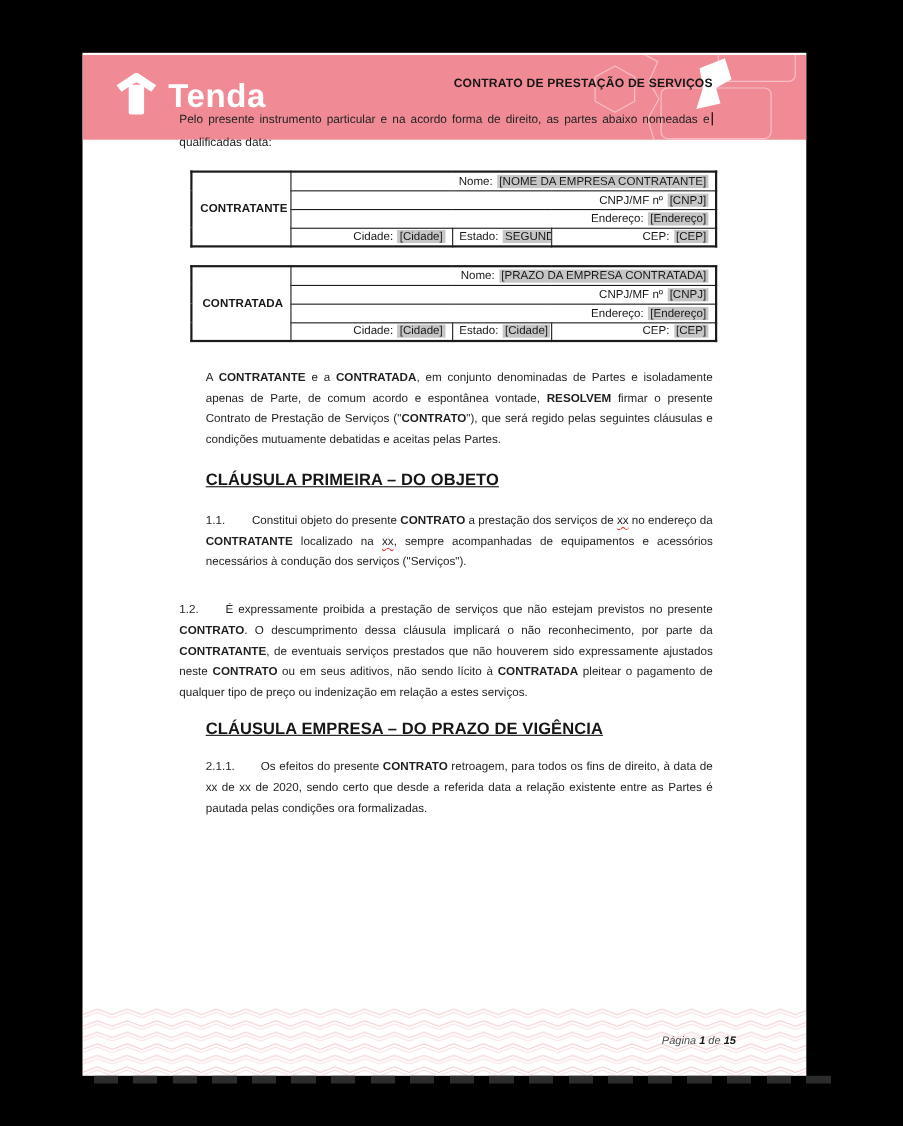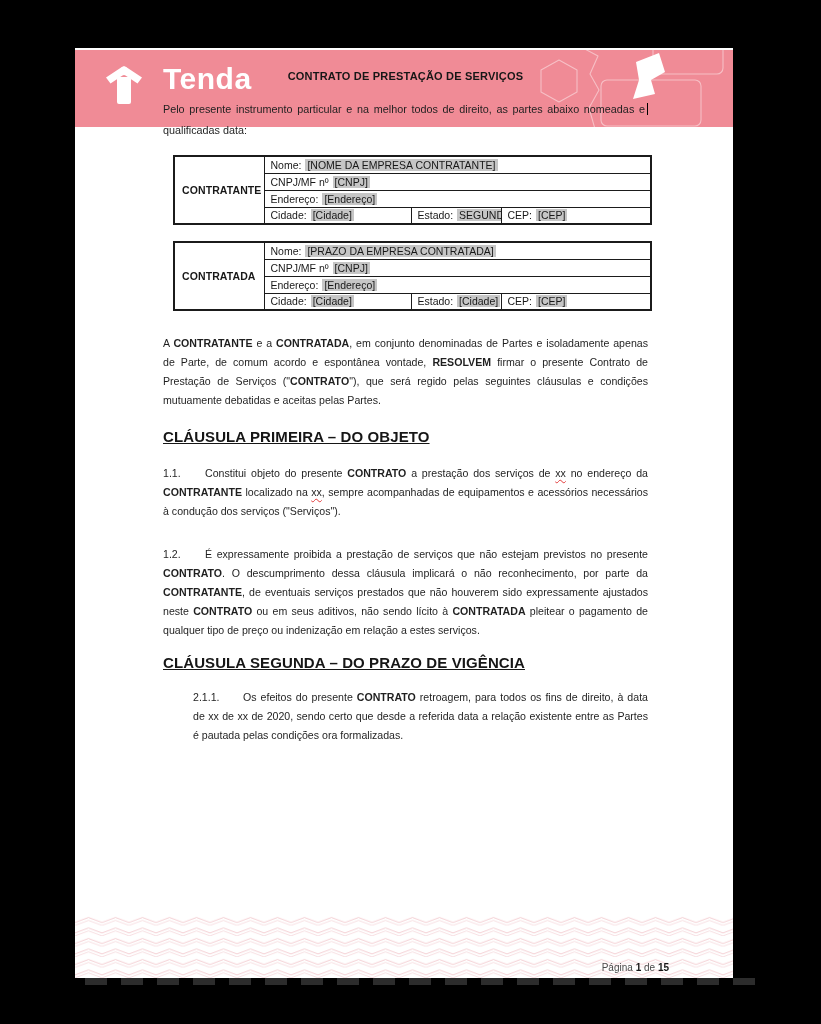--- a/index.html
+++ b/index.html
@@ -20,64 +20,64 @@
   .page{
     position:absolute;left:75px;top:48px;width:658px;height:930px;
     background:#fff;overflow:hidden;
   }
   
   .banner{
     position:absolute;left:0;top:2px;width:658px;height:77px;
     background:var(--banner-pink);overflow:hidden;
   }
   .banner-pattern{position:absolute;right:0;top:0;width:430px;height:77px;}
-  .logo{position:absolute;left:29px;top:14px;display:flex;align-items:flex-start;gap:19px;}
+  .logo{position:absolute;left:29px;top:14px;display:flex;align-items:flex-end;gap:9px;}
   .logo svg{display:block;}
   .brand-name{
     color:#fff;font-weight:bold;font-size:30px;letter-spacing:.5px;
     line-height:1;padding-bottom:3px;
   }
   
   .content{position:relative;padding:0 85px 0 88px;}
   .doc-title{
-    margin:22px 0 0;text-align:center;font-size:11px;font-weight:bold;
+    margin:22px 0 0;text-align:right;font-size:11px;font-weight:bold;
     letter-spacing:.2px;color:#161616;
   }
   .para{margin:0;text-align:justify;font-size:10.6px;line-height:19px;color:var(--ink);}
   .intro{margin-top:17px;font-size:10.8px;line-height:21px;}
   .cursor-bar{display:inline-block;width:1px;height:12px;background:#000;
     vertical-align:-2px;margin-left:2px;}
   .b{font-weight:bold;}
   .rw{text-decoration:underline wavy var(--spellcheck-red) 1px;text-underline-offset:2px;}
   .clause-heading{
     margin:18px 0 0;font-size:15px;font-weight:bold;color:#161616;
     text-decoration:underline;letter-spacing:.1px;
   }
   .numbered{margin-top:19px;}
   .numbered .num{display:inline-block;width:42px;}
   .p12{margin-top:24px;}
   .p21{margin-top:15px;}
   .sub{margin-top:17px;margin-left:30px;}
   .sub .num{width:50px;}
-  .bl1{filter:blur(.38px);}
+  .bl1{filter:blur(.38px);margin-left:24px;}
   .bl2{filter:blur(.5px);}
   
   .ptable{
     border-collapse:collapse;width:477px;margin:14px 0 0 10px;
     table-layout:fixed;font-size:10.5px;color:#181818;
     border:2px solid #1b1b1b;
   }
   .t2{margin-top:16px;}
-  .ptable td{border:1px solid #1b1b1b;padding:1px 6px;height:17px;vertical-align:middle;white-space:nowrap;overflow:hidden;}
+  .ptable td{border:1px solid #1b1b1b;padding:1px 6px;height:17px;vertical-align:middle;white-space:nowrap;overflow:hidden;text-align:right;}
   .ptable .who{font-weight:bold;padding-left:7px;letter-spacing:.1px;}
   .col-who{width:90px;} .col-a{width:147px;} .col-b{width:90px;} .col-c{width:150px;}
   .hl{background:var(--highlight-gray);margin-left:4px;padding:0 2px;}
   
   .chevrons{position:absolute;left:0;top:867px;width:658px;height:63px;}
-  .pagenum{position:absolute;top:914px;right:64px;font-size:10px;color:#4a4a4a;filter:blur(.3px);}
+  .pagenum{position:absolute;top:893px;right:64px;font-size:10px;color:#4a4a4a;filter:blur(.3px);font-style:italic;}
   .pagenum .b{color:#161616;}
   .edge-dashes{
     position:absolute;left:85px;top:978px;width:672px;height:7px;
     background:repeating-linear-gradient(90deg,#2c2c2c 0 22px,transparent 22px 36px);
   }
 </style>
 </head>
 <body>
 
 <div class="page">
@@ -108,21 +108,21 @@
         <rect fill="#fff" x="13" y="13" width="14" height="27" rx="2"></rect>
       </svg>
       <span class="brand-name">Tenda</span>
     </div>
   </div>
 
   <div class="content">
 
     <h1 class="doc-title">CONTRATO DE PRESTAÇÃO DE SERVIÇOS</h1>
 
-    <p class="para intro"><span>Pelo presente instrumento particular e na melhor todos de direito, as partes abaixo nomeadas e</span><span class="cursor-bar"></span><span> qualificadas data:</span></p>
+    <p class="para intro"><span>Pelo presente instrumento particular e na acordo forma de direito, as partes abaixo nomeadas e</span><span class="cursor-bar"></span><span> qualificadas data:</span></p>
 
     <table class="ptable t1">
       <colgroup>
           <col class="col-who">
           <col class="col-a">
           <col class="col-b">
           <col class="col-c">
         </colgroup>
       <tbody>
           <tr>
@@ -170,21 +170,21 @@
       </table>
 
     <p class="para bl1" style="margin-top:23px"><span>A </span><span class="b">CONTRATANTE</span><span> e a </span><span class="b">CONTRATADA</span><span>, em conjunto denominadas de Partes e isoladamente apenas de Parte, de comum acordo e espontânea vontade, </span><span class="b">RESOLVEM</span><span> firmar o presente Contrato de Prestação de Serviços ("</span><span class="b">CONTRATO</span><span>"), que será regido pelas seguintes cláusulas e condições mutuamente debatidas e aceitas pelas Partes.</span></p>
 
     <h2 class="clause-heading bl1">CLÁUSULA PRIMEIRA – DO OBJETO</h2>
 
     <p class="para numbered bl1"><span class="num">1.1.</span><span><span>Constitui objeto do presente </span><span class="b">CONTRATO</span><span> a prestação dos serviços de </span><span class="rw">xx</span><span> no endereço da </span><span class="b">CONTRATANTE</span><span> localizado na </span><span class="rw">xx</span><span>, sempre acompanhadas de equipamentos e acessórios necessários à condução dos serviços ("Serviços").</span></span></p>
 
     <p class="para numbered p12 bl2"><span class="num">1.2.</span><span><span>É expressamente proibida a prestação de serviços que não estejam previstos no presente </span><span class="b">CONTRATO</span><span>. O descumprimento dessa cláusula implicará o não reconhecimento, por parte da </span><span class="b">CONTRATANTE</span><span>, de eventuais serviços prestados que não houverem sido expressamente ajustados neste </span><span class="b">CONTRATO</span><span> ou em seus aditivos, não sendo lícito à </span><span class="b">CONTRATADA</span><span> pleitear o pagamento de qualquer tipo de preço ou indenização em relação a estes serviços.</span></span></p>
 
-    <h2 class="clause-heading bl1" style="margin-top:14px">CLÁUSULA SEGUNDA – DO PRAZO DE VIGÊNCIA</h2>
+    <h2 class="clause-heading bl1" style="margin-top:14px">CLÁUSULA EMPRESA – DO PRAZO DE VIGÊNCIA</h2>
 
 
     <p class="para numbered sub bl1"><span class="num">2.1.1.</span><span><span>Os efeitos do presente </span><span class="b">CONTRATO</span><span> retroagem, para todos os fins de direito, à data de xx de xx de 2020, sendo certo que desde a referida data a relação existente entre as Partes é pautada pelas condições ora formalizadas.</span></span></p>
 
   </div>
 
   <svg class="chevrons" xmlns="http://www.w3.org/2000/svg">
     <defs>
       <pattern id="chev" width="54" height="10.5" patternUnits="userSpaceOnUse">
         <path d="M0,7.5 L13.5,2.5 L27,7.5 L40.5,2.5 L54,7.5" stroke="#F2C9CD" stroke-width="0.9" fill="none"></path>

